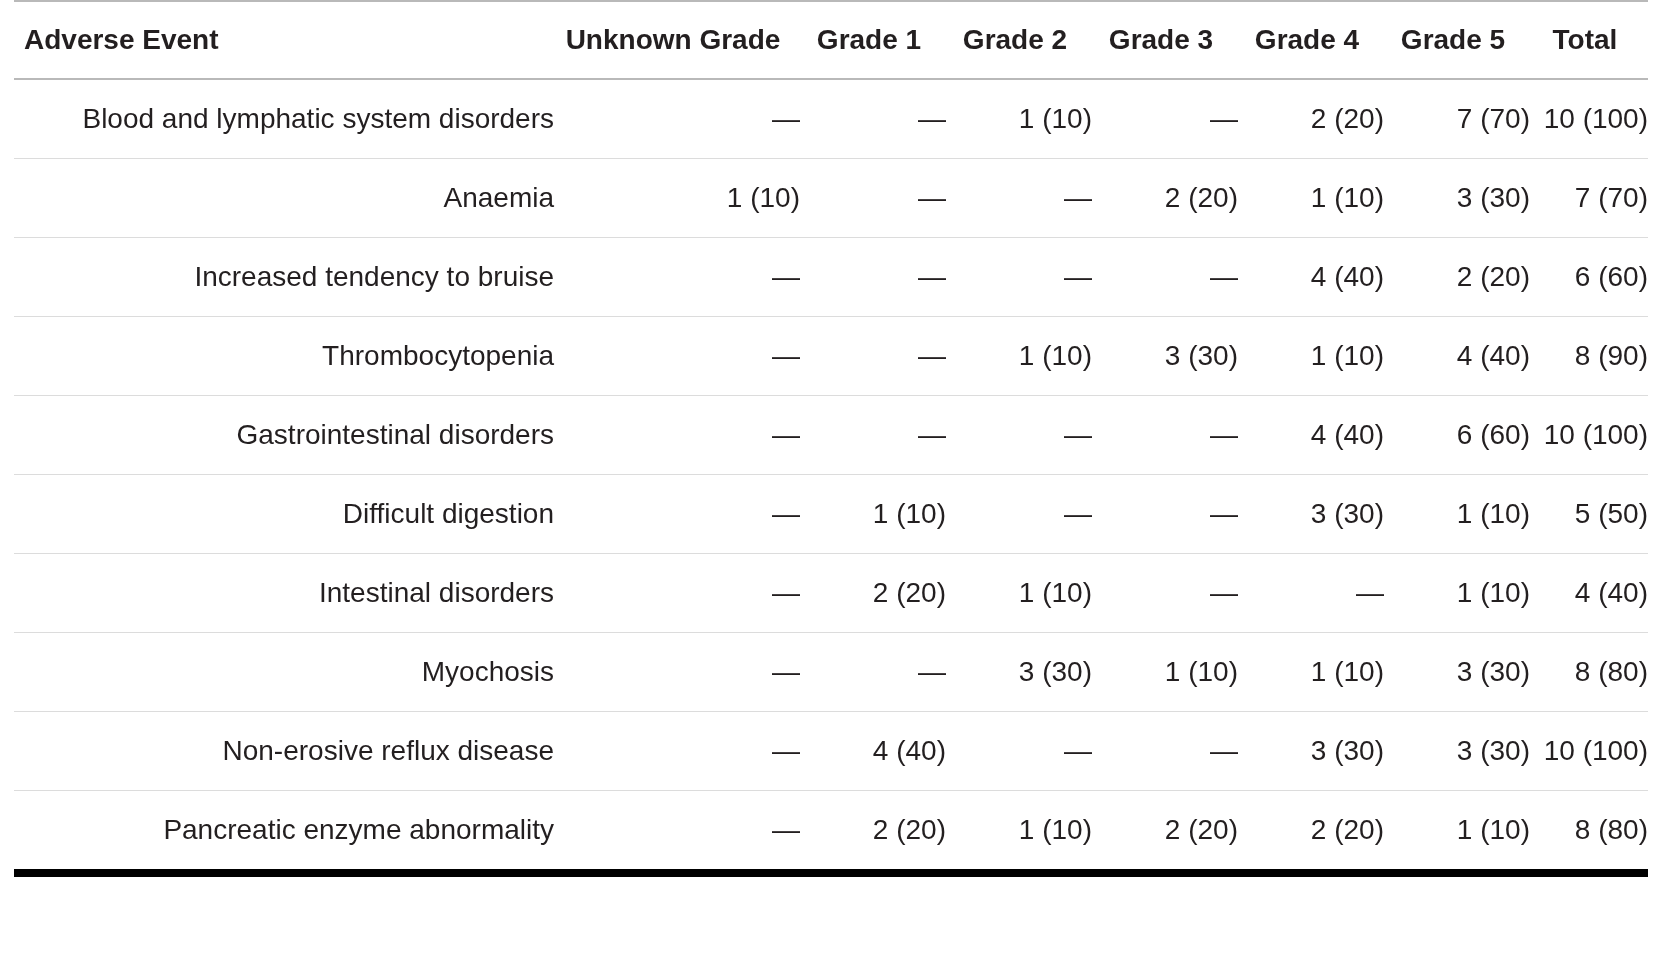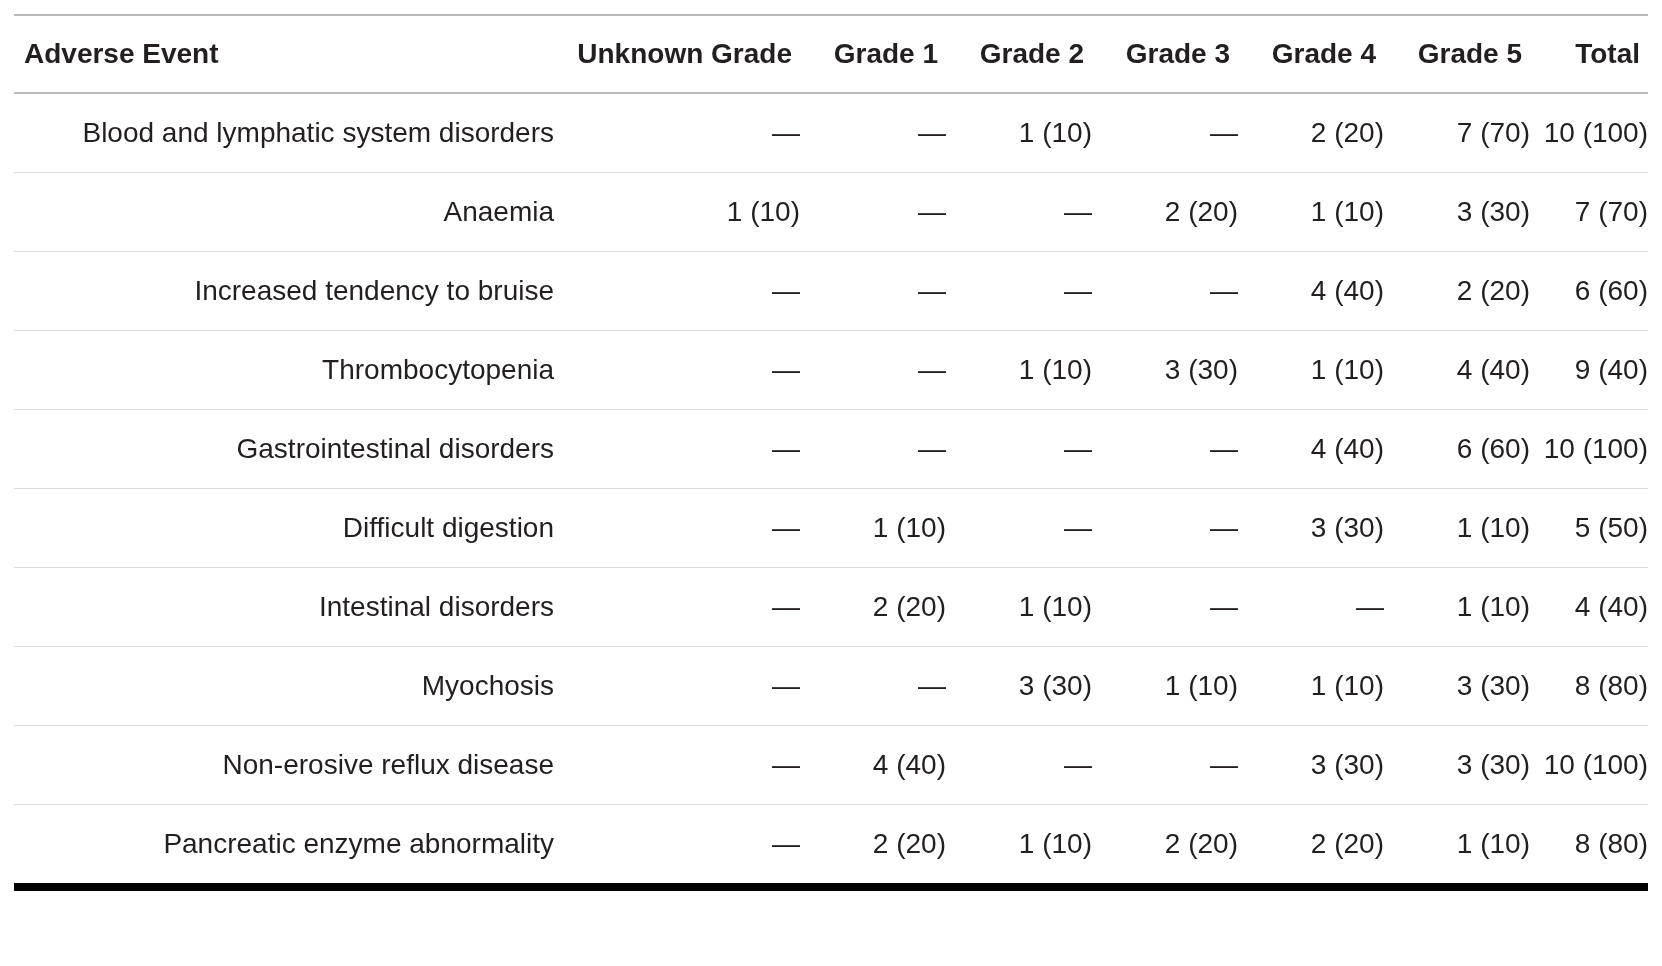--- a/index.html
+++ b/index.html
@@ -10,21 +10,21 @@
   body {
     width: 1662px;
     height: 966px;
     font-family: "Liberation Sans", sans-serif;
     color: #231f20;
     -webkit-font-smoothing: antialiased;
   }
   .table-wrap {
     box-sizing: border-box;
     width: 1662px;
-    padding: 14px 14px;
+    padding: 0 14px;
   }
   table.ae-table {
     width: 1634px;
     border-collapse: collapse;
     table-layout: fixed;
   }
   table.ae-table th,
   table.ae-table td {
     font-size: 28px;
     line-height: 1.2;
@@ -37,21 +37,20 @@
     height: 76px;
     padding-bottom: 6px;
     border-top: 2px solid #b9b9b9;
     border-bottom: 2px solid #b9b9b9;
   }
   thead th.col-event {
     text-align: left;
     padding-left: 10px;
   }
   thead th.col-num {
-    text-align: right;
     padding-right: 8px;
   }
   tbody td {
     height: 78px;
     border-bottom: 1px solid #dcdcdc;
   }
   tbody tr:last-child td {
     border-bottom: 8px solid #000000;
   }
   td.col-event {
@@ -134,21 +133,21 @@
         <td class="col-num">6 (60)</td>
       </tr>
       <tr>
         <td class="col-event indent">Thrombocytopenia</td>
         <td class="col-num">—</td>
         <td class="col-num">—</td>
         <td class="col-num">1 (10)</td>
         <td class="col-num">3 (30)</td>
         <td class="col-num">1 (10)</td>
         <td class="col-num">4 (40)</td>
-        <td class="col-num">9 (40)</td>
+        <td class="col-num">8 (90)</td>
       </tr>
       <tr>
         <td class="col-event">Gastrointestinal disorders</td>
         <td class="col-num">—</td>
         <td class="col-num">—</td>
         <td class="col-num">—</td>
         <td class="col-num">—</td>
         <td class="col-num">4 (40)</td>
         <td class="col-num">6 (60)</td>
         <td class="col-num">10 (100)</td>

